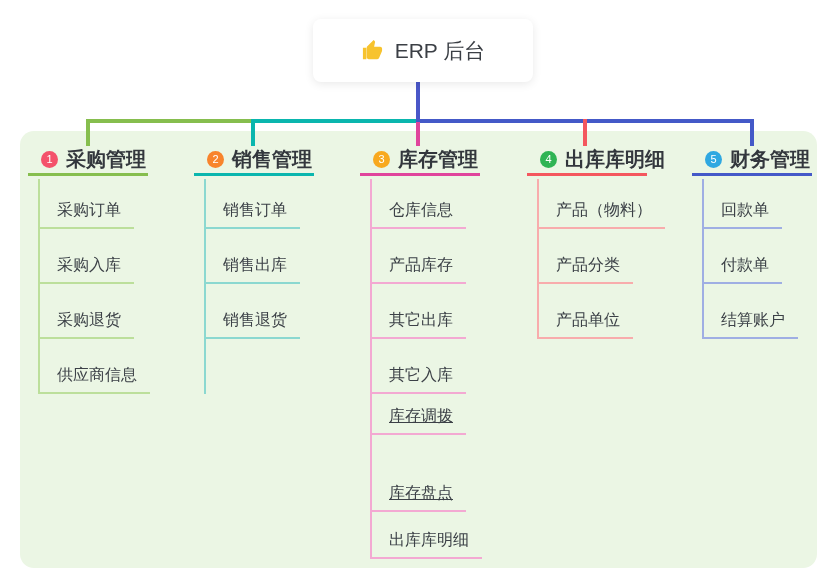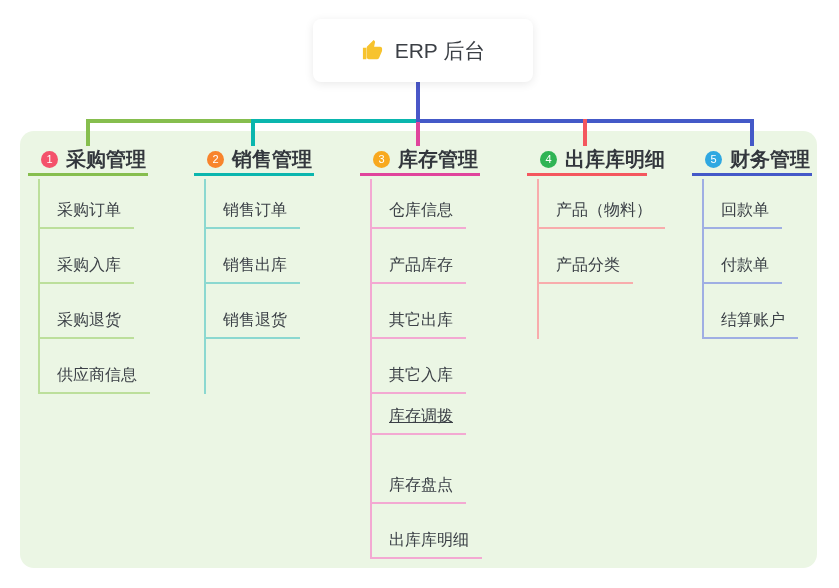--- a/index.html
+++ b/index.html
@@ -106,21 +106,21 @@
     line-height: 20px;
     color: #3c4147;
     white-space: nowrap;
     cursor: default;
   }
   .c0 { top: 54px; }
   .c1 { top: 109px; }
   .c2 { top: 164px; }
   .c3 { top: 219px; }
   .c4 { top: 260px; text-decoration: underline; }
-  .c5 { top: 329px; }
+  .c5 { top: 337px; text-decoration: underline; }
   .c6 { top: 384px; }
 </style>
 </head>
 <body>
 
 <div class="stage">
 
   <div class="panel"></div>
 
   <div class="line busline bus-1" style="--line: #86be4e; --light: #bcdf9b; --badge: #f4526b;"></div>
@@ -179,20 +179,21 @@
   </div>
 
   <div class="branch b3" style="--line: #f4575e; --light: #f8acac; --badge: #2fb454;">
     <div class="branch-label">
       <span class="badge">4</span>
       <span class="branch-title">出库库明细</span>
     </div>
     <div class="vline"></div>
     <div class="child c0">产品（物料）</div>
     <div class="child c1">产品分类</div>
+    <div class="child c2">产品单位</div>
   </div>
 
   <div class="branch b4" style="--line: #4459c8; --light: #9faee3; --badge: #2fa8e1;">
     <div class="branch-label">
       <span class="badge">5</span>
       <span class="branch-title">财务管理</span>
     </div>
     <div class="vline"></div>
     <div class="child c0">回款单</div>
     <div class="child c1">付款单</div>

